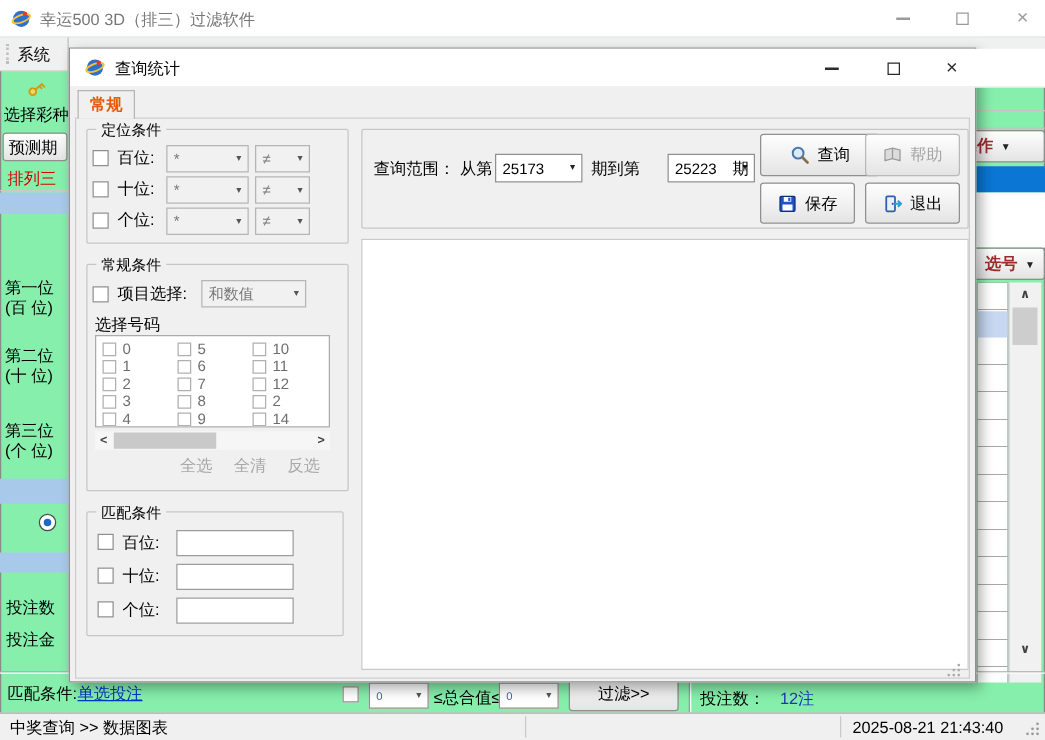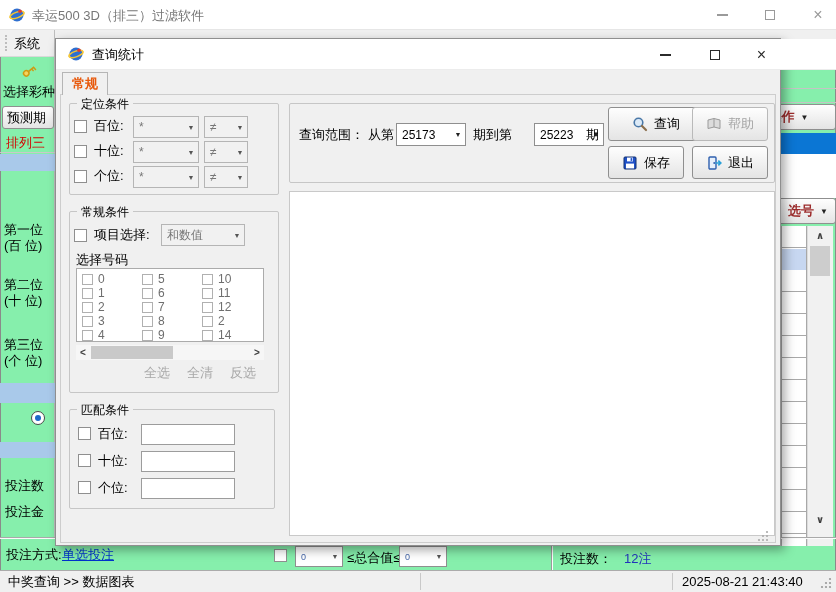--- a/index.html
+++ b/index.html
@@ -130,34 +130,35 @@
   <div class="abs" style="left:782px;top:249px;width:24px;height:21px;background:#c7d7f1"></div>
 
   <div class="abs" style="left:807px;top:226px;width:26px;height:320px;background:#f1f1f1;border-left:1px solid #dcdcdc"></div>
   <span class="abs scroll-arrow" style="left:807px;top:228px;width:26px;height:14px">∧</span>
   <div class="abs" style="left:810px;top:246px;width:20px;height:30px;background:#cdcdcd"></div>
   <span class="abs scroll-arrow" style="left:807px;top:512px;width:26px;height:14px">∨</span>
 
   <div class="abs" style="left:0;top:537px;width:836px;height:1px;background:#a9a9a9"></div>
   <div class="abs" style="left:0;top:538px;width:836px;height:1px;background:#fbfbfb"></div>
 
-  <span class="lbl" style="left:6px;top:547px">投注方式:</span>
+  <span class="lbl" style="left:6px;top:547px">匹配条件:</span>
   <span class="lbl" style="left:62px;top:547px;color:#0033cc;text-decoration:underline">单选投注</span>
 
 
   <span class="cb" style="left:274px;top:549px"></span>
   <span class="dd" style="left:295px;top:546px;width:48px;height:21px">
     <span style="font-size:9px;color:#4466aa">0</span>
     <span class="arr">▼</span>
   </span>
   <span class="lbl" style="left:347px;top:550px">≤总合值≤</span>
   <span class="dd" style="left:399px;top:546px;width:48px;height:21px">
     <span style="font-size:9px;color:#4466aa">0</span>
     <span class="arr">▼</span>
   </span>
+  <span class="btn" style="left:455px;top:540px;width:88px;height:29px">过滤&gt;&gt;</span>
 
   <span class="vsep" style="left:551px;top:540px;height:30px"></span>
 
   <span class="lbl" style="left:560px;top:551px">投注数：</span>
   <span class="lbl" style="left:624px;top:551px;color:#2233bb">12注</span>
 
 
   <div class="statusbar">
     <span class="lbl" style="left:8px;top:3px">中奖查询 &gt;&gt; 数据图表</span>
     <span class="abs" style="left:420px;top:2px;height:17px;border-left:1px solid #c9c9c9"></span>

